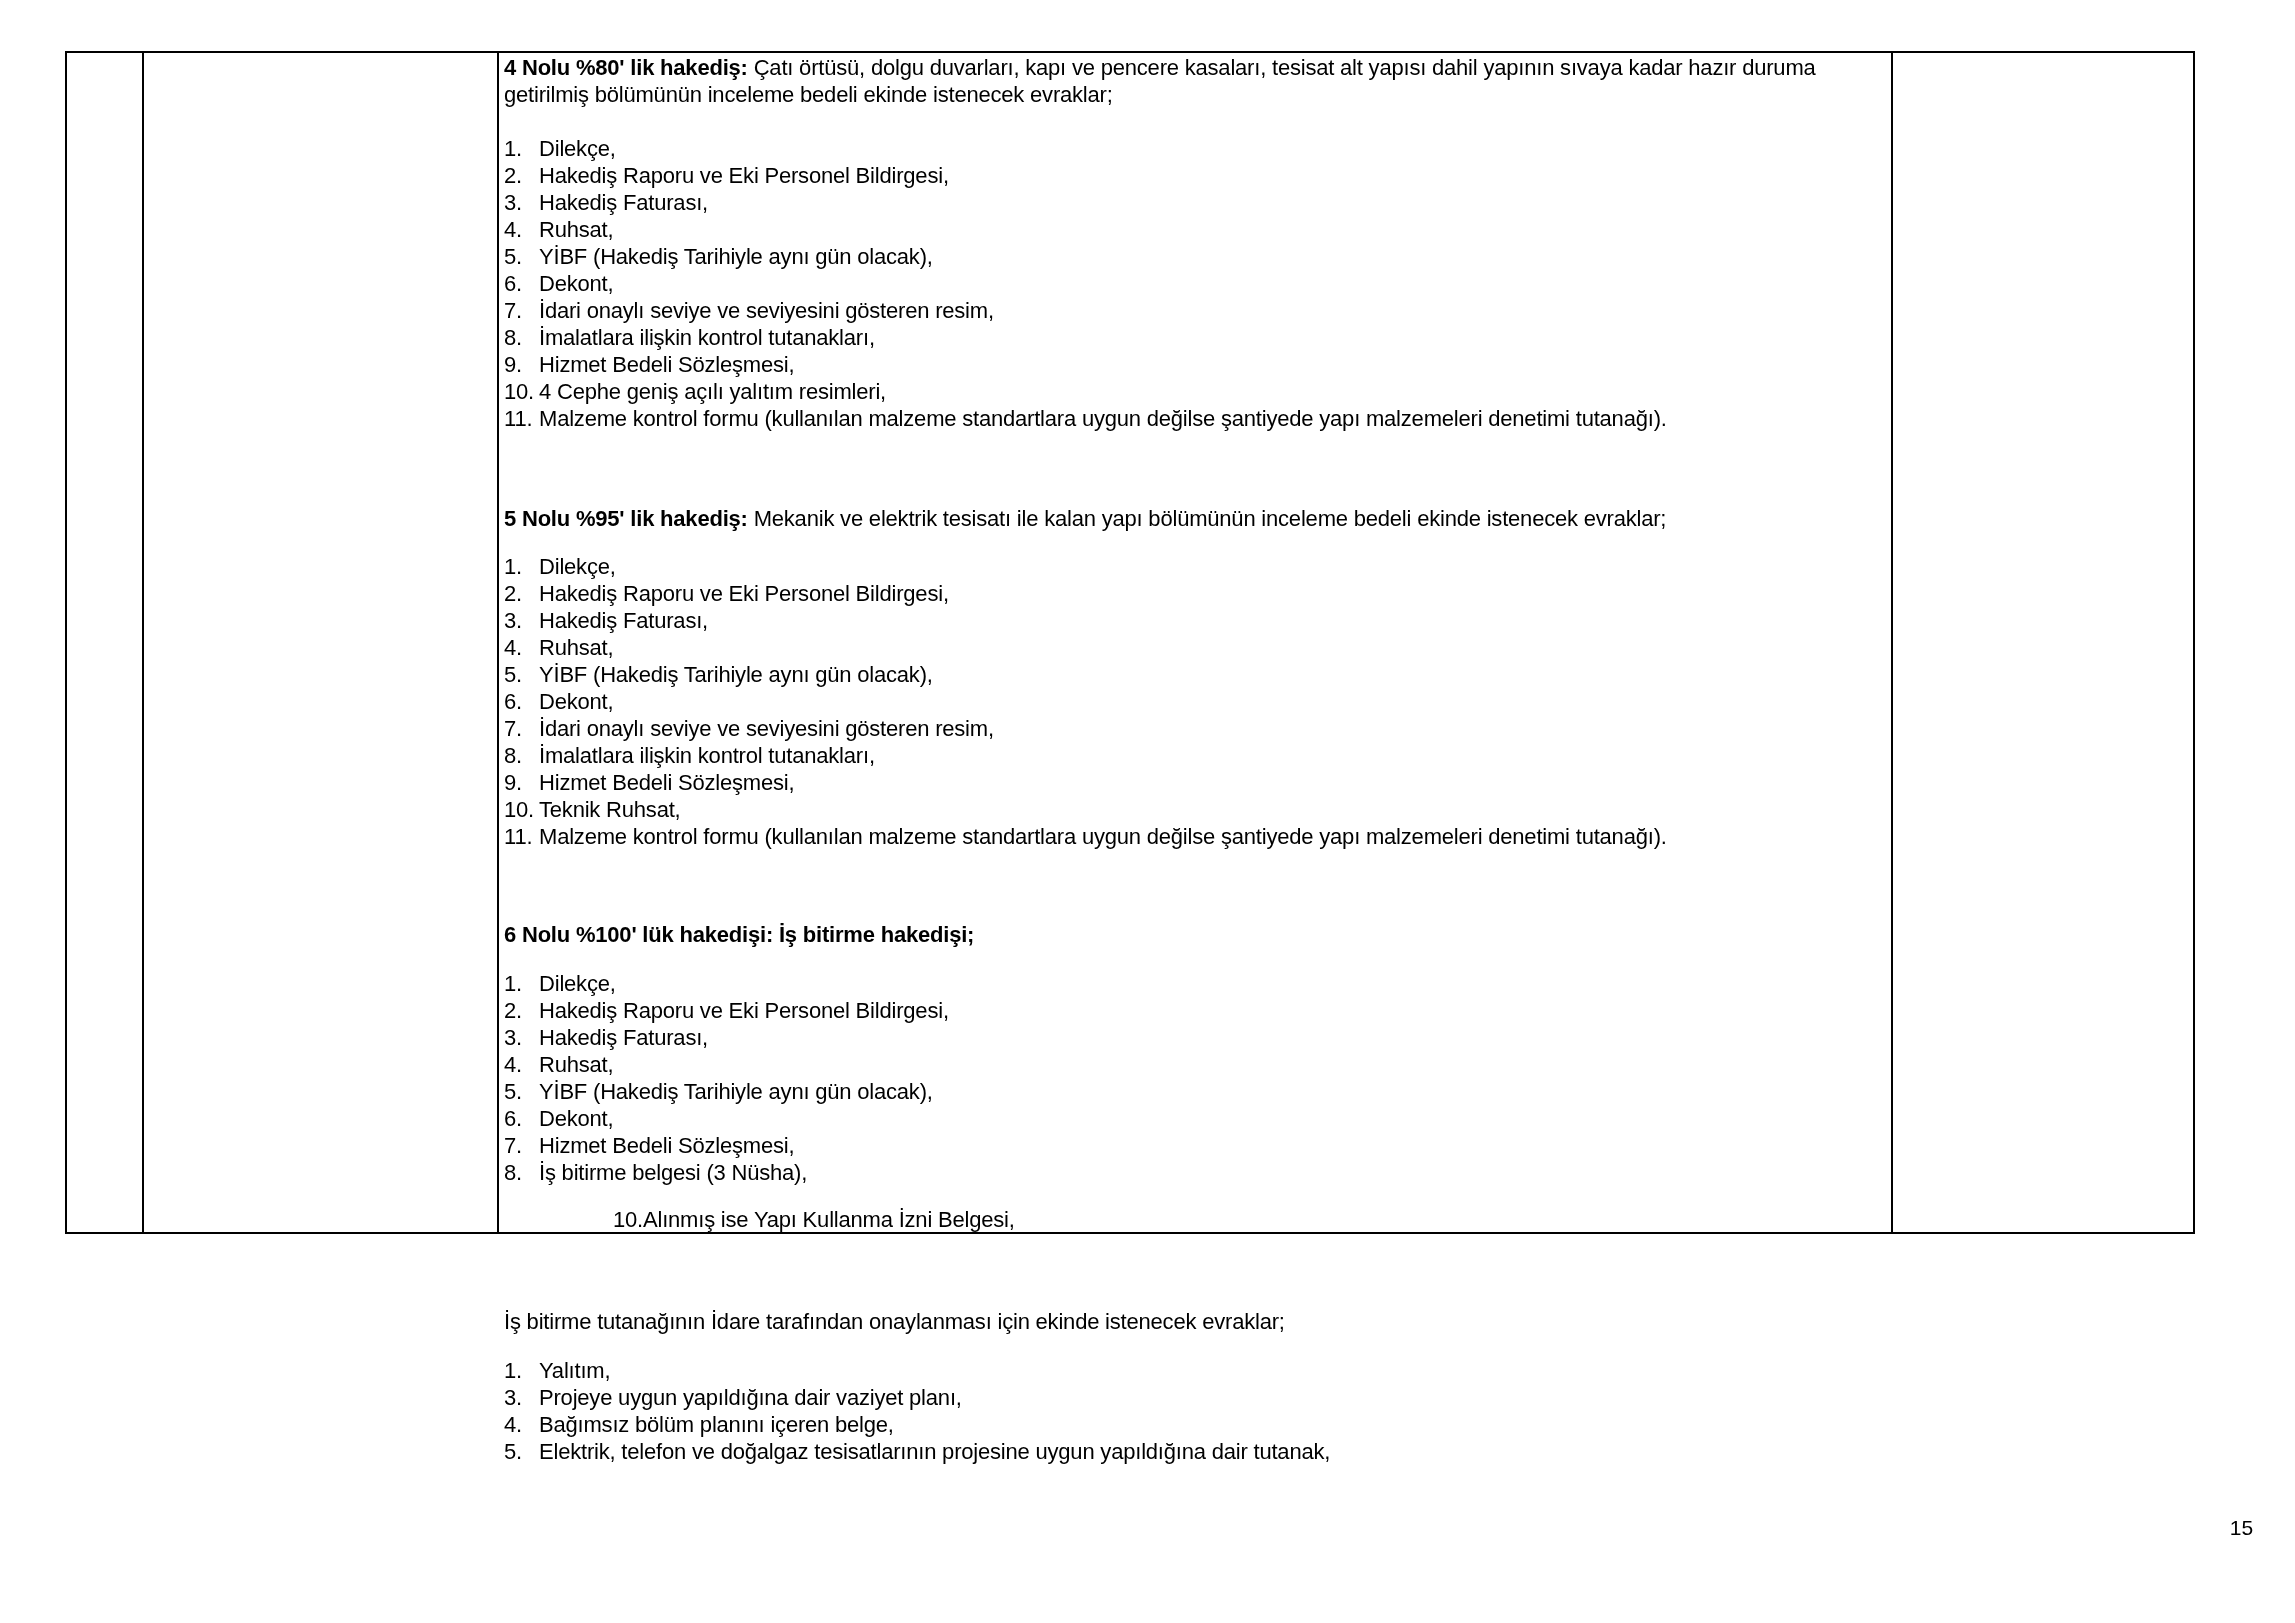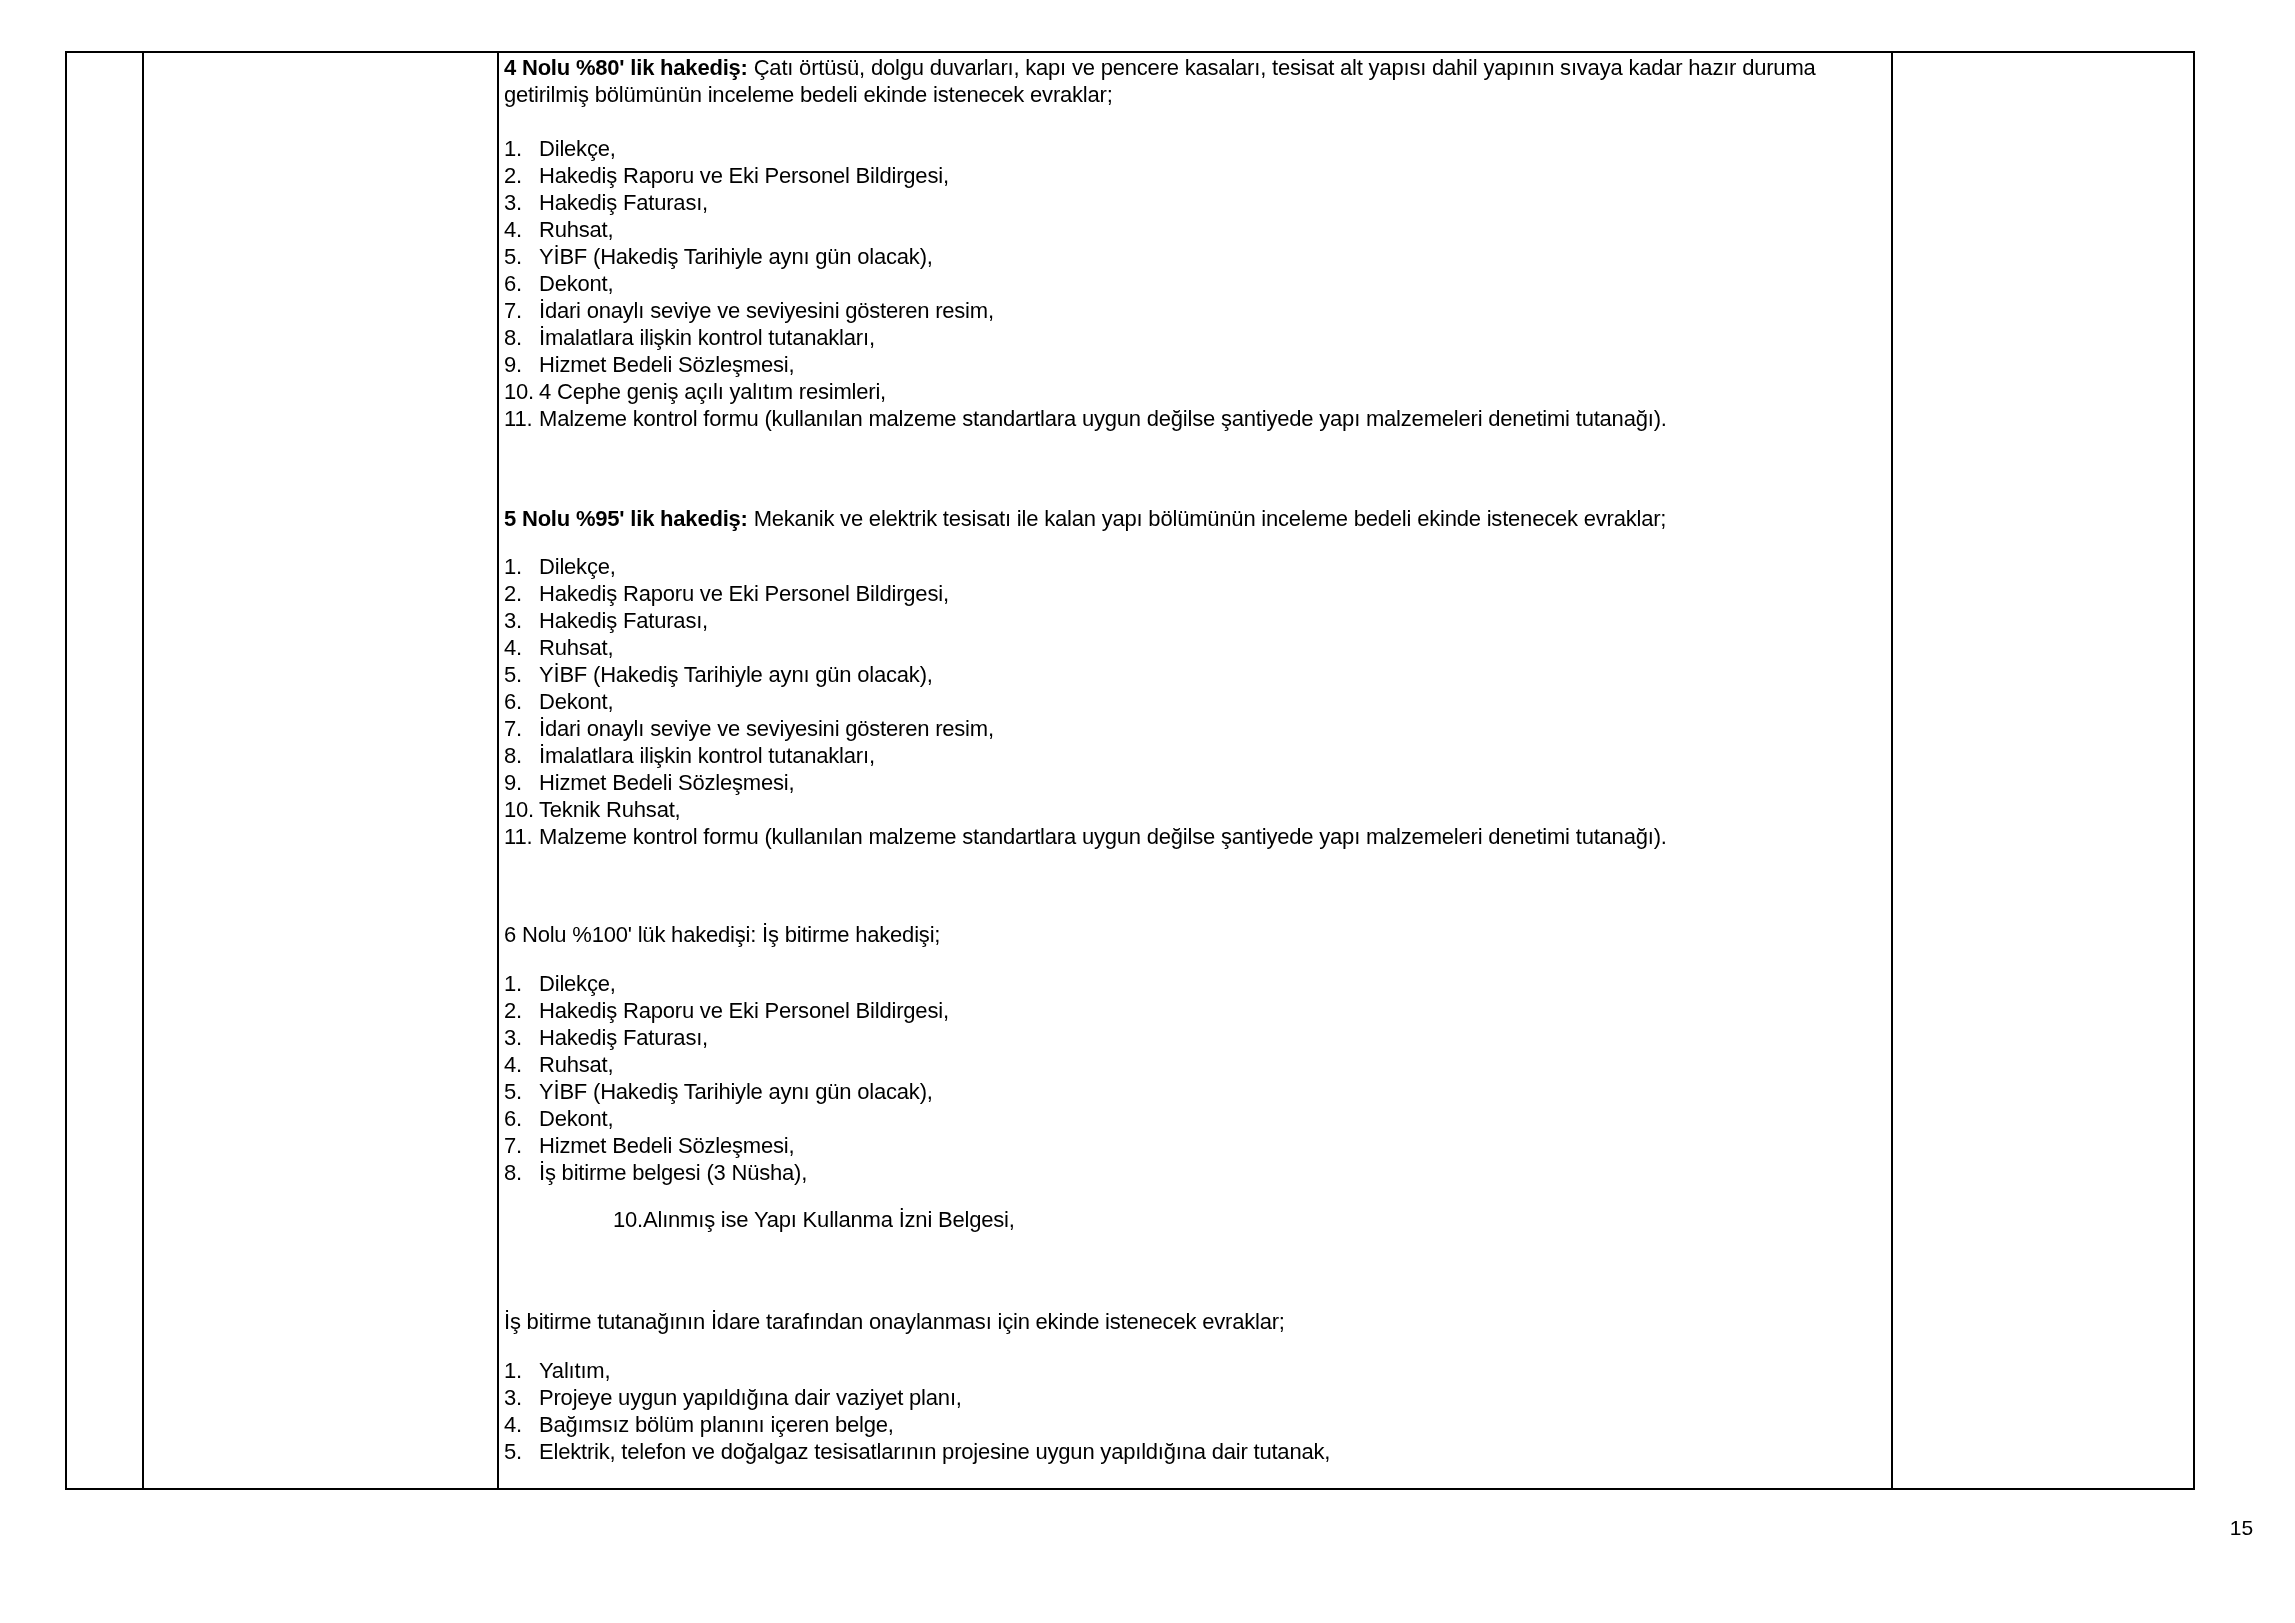--- a/index.html
+++ b/index.html
@@ -13,21 +13,21 @@
     height: 1624px;
     font-family: "Liberation Sans", "DejaVu Sans", sans-serif;
     color: #000000;
     overflow: hidden;
   }
   .doc-table {
     position: absolute;
     left: 65px;
     top: 51px;
     width: 2130px;
-    height: 1439px;
+    height: 1183px;
     border: 2.8px solid #000000;
     box-sizing: border-box;
   }
   .vline {
     position: absolute;
     top: 0;
     bottom: 0;
     width: 2.1px;
     background: #000000;
   }
@@ -43,21 +43,21 @@
     line-height: 27px;
     letter-spacing: -0.2px;
     color: #000000;
   }
   .bold { font-weight: bold; }
 
   #h1    { top: 0.7px; }
   #list1 { top: 82px; }
   #h2    { top: 452px; }
   #list2 { top: 500px; }
-  #h3    { top: 868px; font-weight: normal; }
+  #h3    { top: 868px; font-weight: bold; }
   #list3 { top: 917px; }
   #ovf   { top: 1153px; left: 546px; }
   #p4    { top: 1255px; }
   #list4 { top: 1304px; }
 
   .li { white-space: nowrap; }
   .li .num {
     display: inline-block;
     width: 35px;
     vertical-align: baseline;

